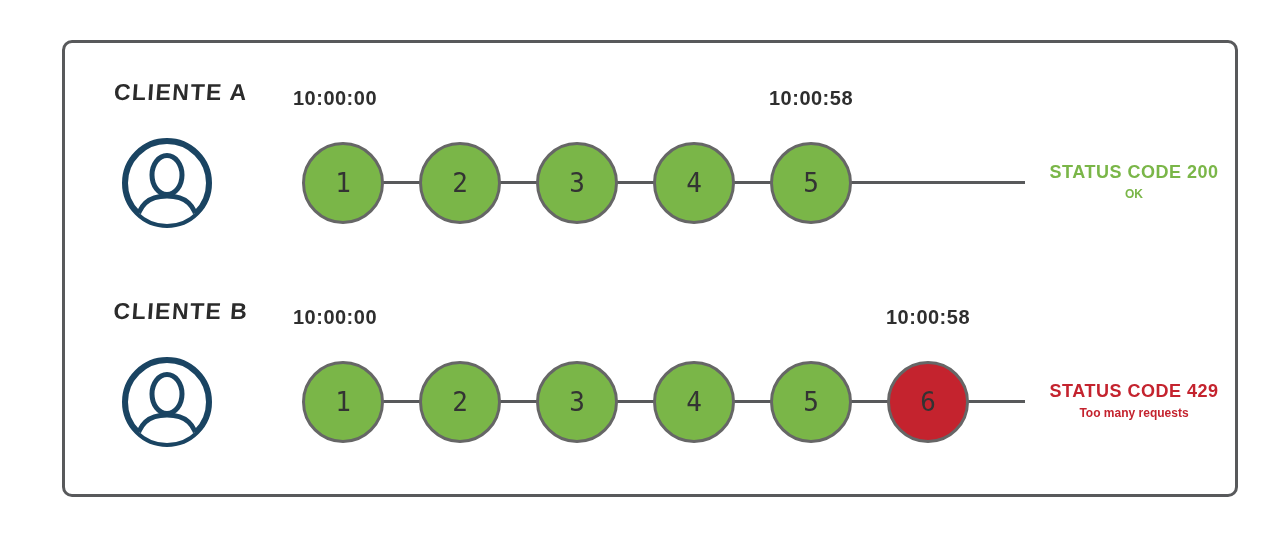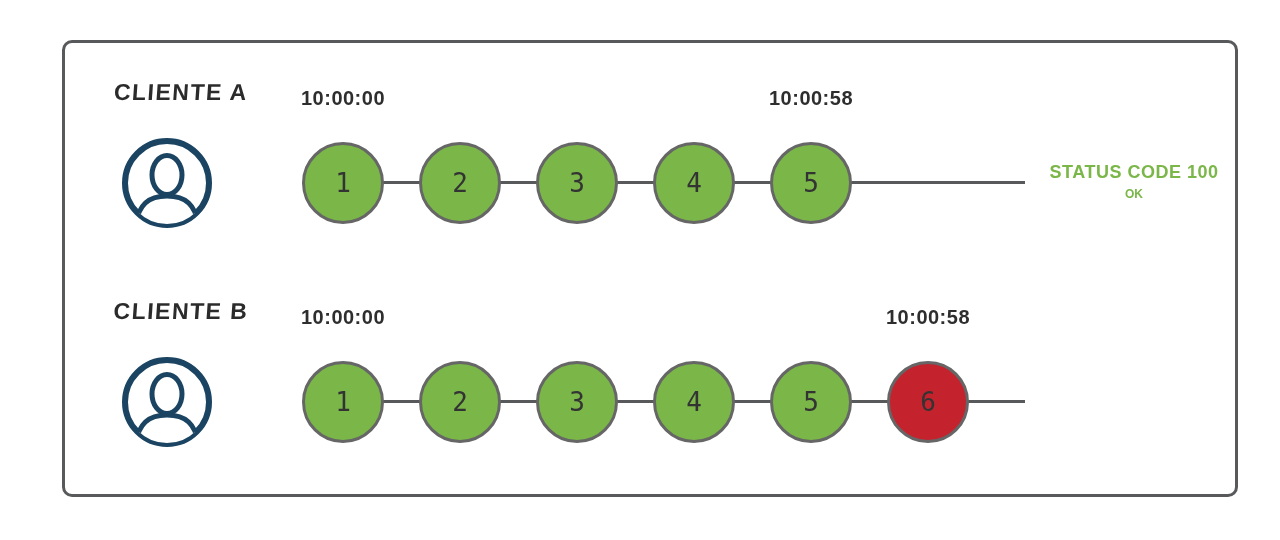--- a/index.html
+++ b/index.html
@@ -63,21 +63,21 @@
     position: absolute;
     top: 44px;
     width: 140px;
     text-align: center;
     font-size: 20px;
     font-weight: bold;
     letter-spacing: 0.5px;
     color: #2e2e2e;
     white-space: nowrap;
   }
-  .time.start { left: 208px; }
+  .time.start { left: 200px; }
 
   .track-line {
     position: absolute;
     top: 138px;
     left: 278px;
     height: 3px;
     background: var(--line, #58595B);
     z-index: 1;
   }
   .circle {
@@ -133,21 +133,21 @@
       <div class="time end" style="left: 676px; color: rgb(46, 46, 46);">10:00:58</div>
       <div class="track-line" style="width: 682px;"></div>
       <div class="track">
           <div class="circle" style="left: 237px; background: rgb(122, 182, 72); border-color: rgb(102, 102, 102); color: rgb(51, 51, 51);">1</div>
           <div class="circle" style="left: 354px; background: rgb(122, 182, 72); border-color: rgb(102, 102, 102); color: rgb(51, 51, 51);">2</div>
           <div class="circle" style="left: 471px; background: rgb(122, 182, 72); border-color: rgb(102, 102, 102); color: rgb(51, 51, 51);">3</div>
           <div class="circle" style="left: 588px; background: rgb(122, 182, 72); border-color: rgb(102, 102, 102); color: rgb(51, 51, 51);">4</div>
           <div class="circle" style="left: 705px; background: rgb(122, 182, 72); border-color: rgb(102, 102, 102); color: rgb(51, 51, 51);">5</div>
         </div>
       <div class="status" style="color: rgb(122, 182, 72);">
-        <div class="l1">STATUS CODE 100</div>
+        <div class="l1">STATUS CODE 200</div>
         <div class="l2">OK</div>
       </div>
     </section>
 
     <section class="row row-b">
       <div class="client-label" style="color: rgb(43, 43, 43);">CLIENTE B</div>
       <svg class="avatar" viewBox="0 0 96 96" xmlns="http://www.w3.org/2000/svg">
         <defs>
           <clipPath id="avatarClipB">
               <circle cx="48" cy="48" r="41"></circle>
@@ -163,16 +163,20 @@
       <div class="time end" style="left: 793px; color: rgb(46, 46, 46);">10:00:58</div>
       <div class="track-line" style="width: 682px;"></div>
       <div class="track">
           <div class="circle" style="left: 237px; background: rgb(122, 182, 72); border-color: rgb(102, 102, 102); color: rgb(51, 51, 51);">1</div>
           <div class="circle" style="left: 354px; background: rgb(122, 182, 72); border-color: rgb(102, 102, 102); color: rgb(51, 51, 51);">2</div>
           <div class="circle" style="left: 471px; background: rgb(122, 182, 72); border-color: rgb(102, 102, 102); color: rgb(51, 51, 51);">3</div>
           <div class="circle" style="left: 588px; background: rgb(122, 182, 72); border-color: rgb(102, 102, 102); color: rgb(51, 51, 51);">4</div>
           <div class="circle" style="left: 705px; background: rgb(122, 182, 72); border-color: rgb(102, 102, 102); color: rgb(51, 51, 51);">5</div>
           <div class="circle" style="left: 822px; background: rgb(196, 35, 46); border-color: rgb(102, 102, 102); color: rgb(51, 51, 51);">6</div>
         </div>
+      <div class="status" style="color: rgb(196, 35, 46);">
+        <div class="l1">STATUS CODE 429</div>
+        <div class="l2">Too many requests</div>
+      </div>
     </section>
 
   </div>
 </div>
 
 </body></html>

